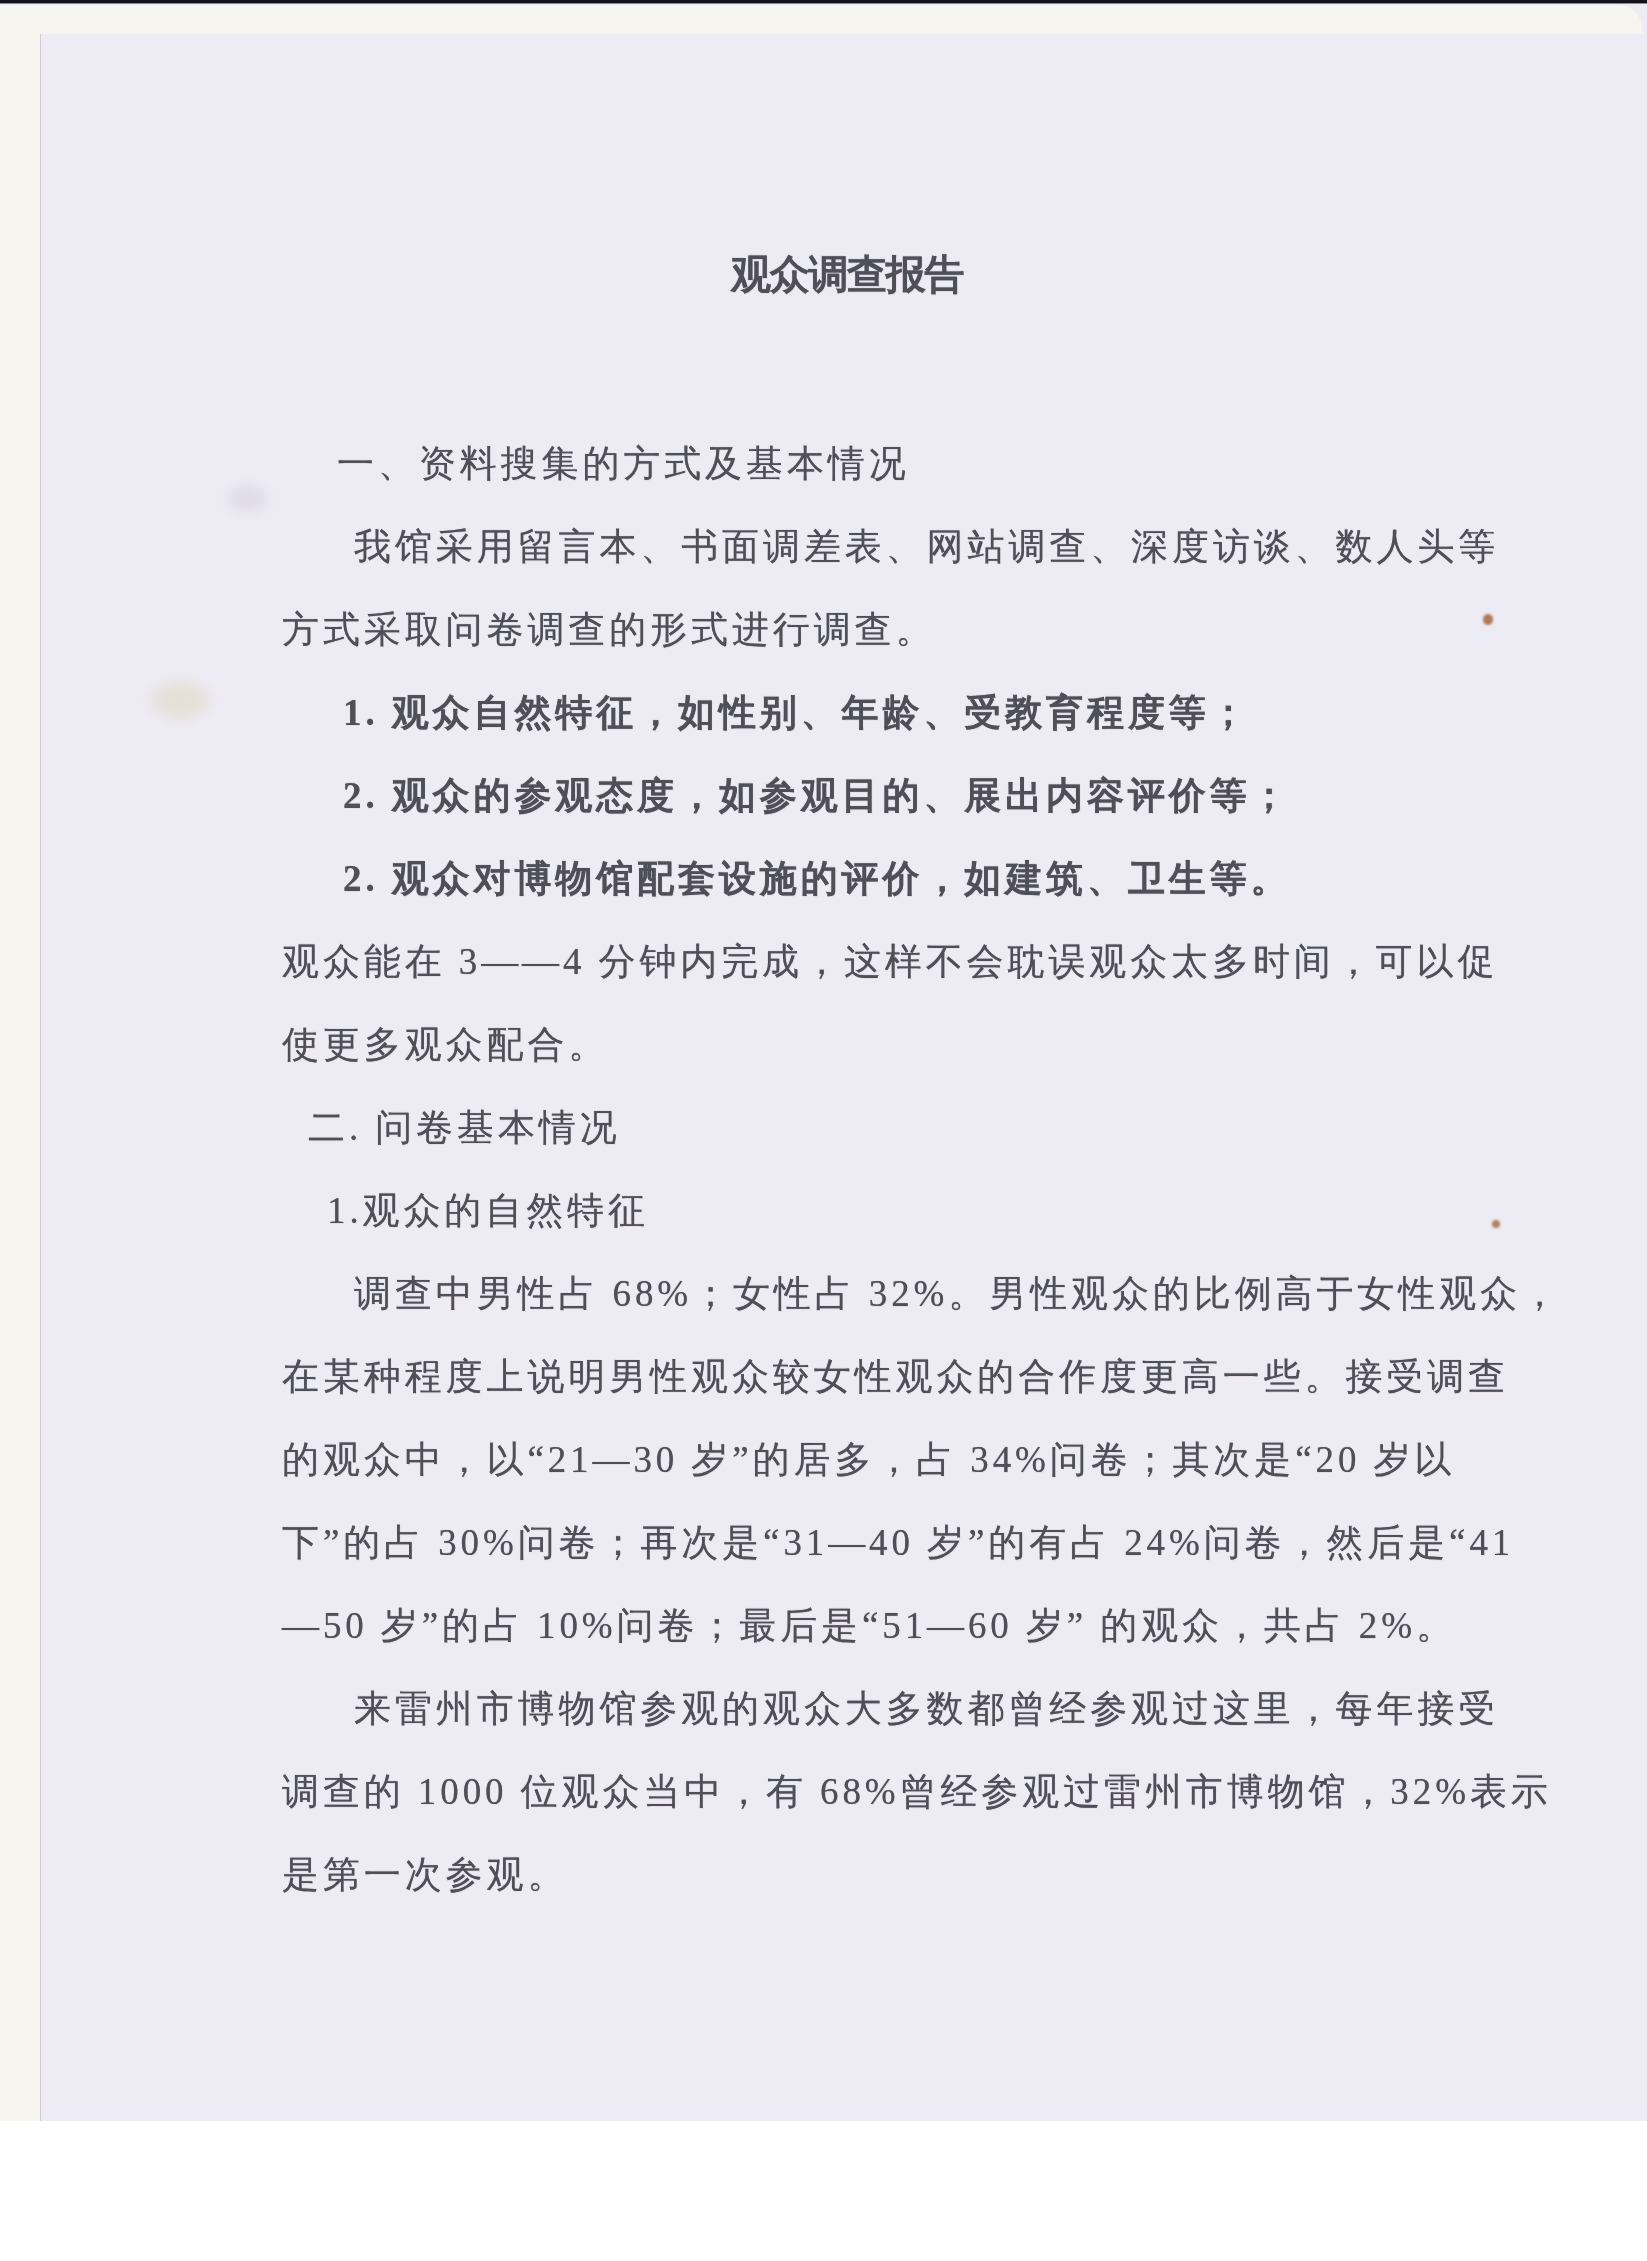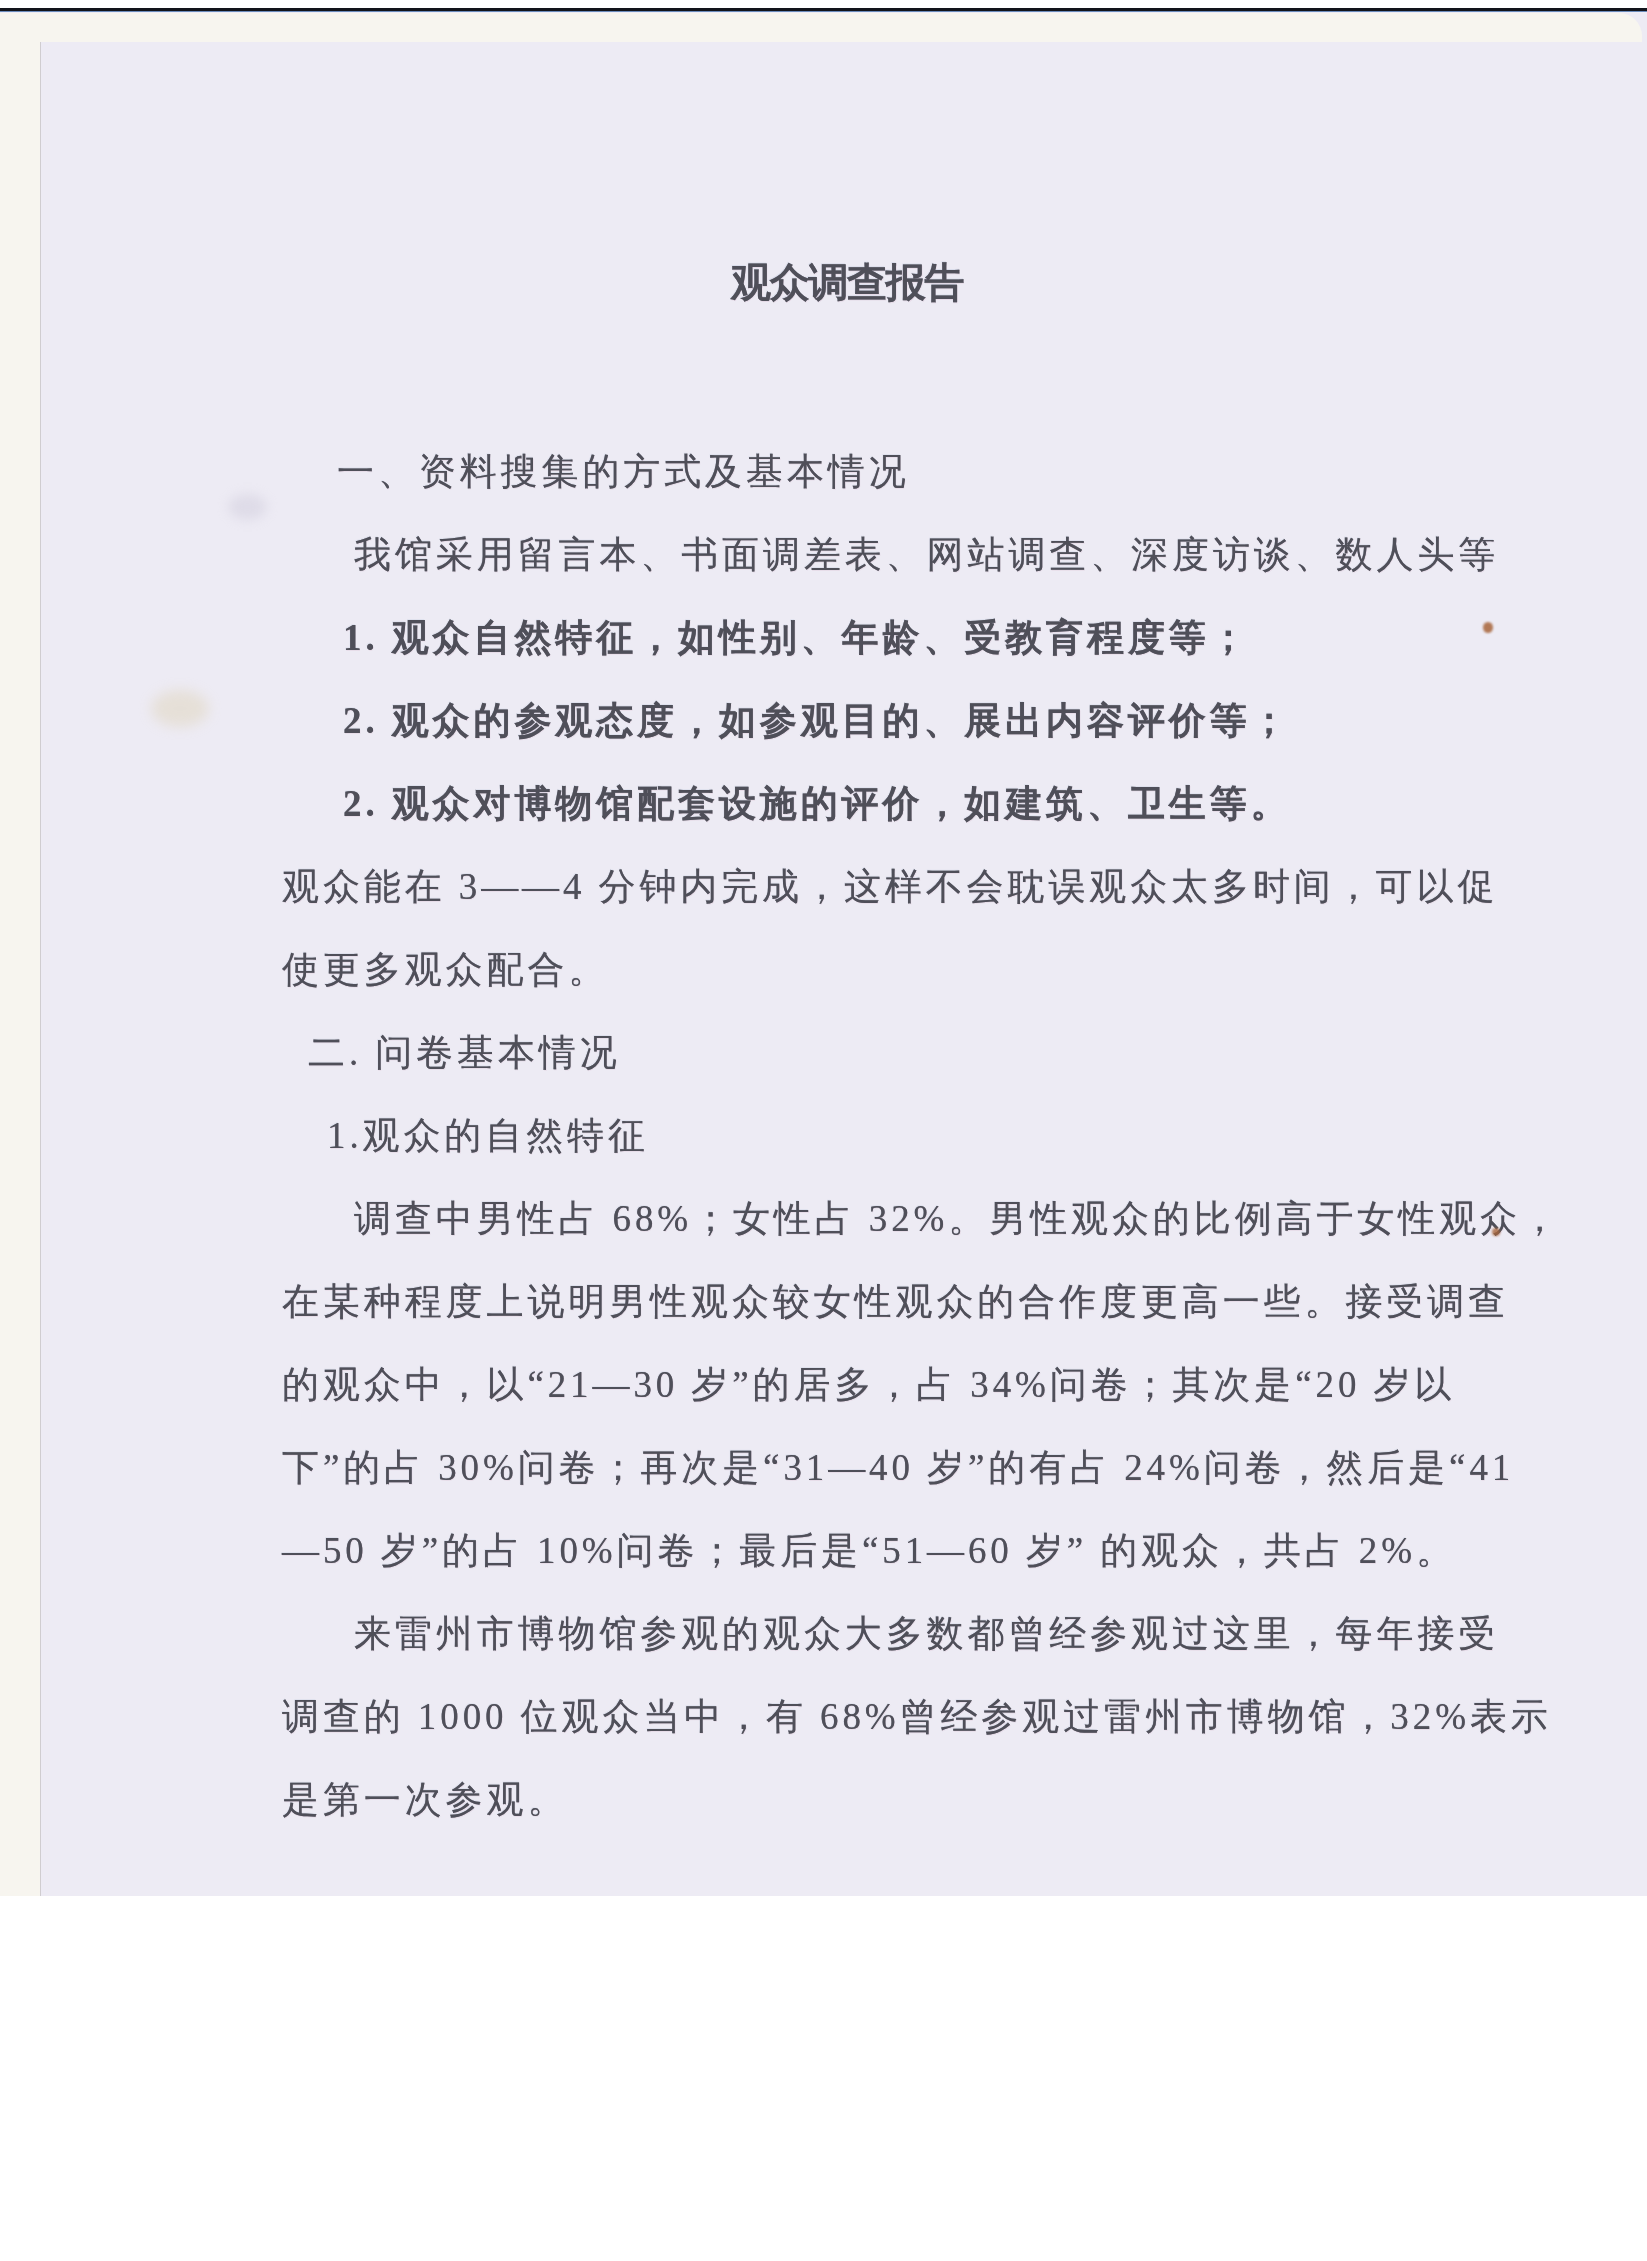--- a/index.html
+++ b/index.html
@@ -10,24 +10,23 @@
     --bedblue:#4a74ae;
     --edge:#b5b3bf;
   }
   html,body{margin:0;padding:0;}
   body{
     width:1647px;height:2261px;
     font-family:"Liberation Serif","DejaVu Serif",serif;
     background:#ffffff;
   }
   .scan{
-    position:relative;width:1647px;height:1888px;
+    position:relative;width:1647px;height:2121px;
     background:var(--paper);
     overflow:hidden;
-    margin-top:8px;
   }
   
   .bed-strip{
     position:absolute;top:0;left:0;width:1647px;height:3.2px;
     background:var(--bed);
   }
   .bed-blue-line{
     position:absolute;top:3.2px;left:0;width:1647px;height:1.3px;
     background:var(--bedblue);
     opacity:.8;
@@ -104,20 +103,21 @@
   <div class="bed-blue-line"></div>
   <div class="backing-top"></div>
   <div class="backing-left"></div>
 
   <div class="page">
     <h1 class="title">观众调查报告</h1>
 
     <div class="body" id="doc-body">
         <div class="line heading1">一、资料搜集的方式及基本情况</div>
         <div class="line para">我馆采用留言本、书面调差表、网站调查、深度访谈、数人头等</div>
+        <div class="line cont">方式采取问卷调查的形式进行调查。</div>
         <div class="line item">1. 观众自然特征，如性别、年龄、受教育程度等；</div>
         <div class="line item">2. 观众的参观态度，如参观目的、展出内容评价等；</div>
         <div class="line item">2. 观众对博物馆配套设施的评价，如建筑、卫生等。</div>
         <div class="line cont">观众能在 3——4 分钟内完成，这样不会耽误观众太多时间，可以促</div>
         <div class="line cont">使更多观众配合。</div>
         <div class="line heading2">二. 问卷基本情况</div>
         <div class="line subheading">1.观众的自然特征</div>
         <div class="line para">调查中男性占 68%；女性占 32%。男性观众的比例高于女性观众，</div>
         <div class="line cont">在某种程度上说明男性观众较女性观众的合作度更高一些。接受调查</div>
         <div class="line cont">的观众中，以“21—30 岁”的居多，占 34%问卷；其次是“20 岁以</div>

